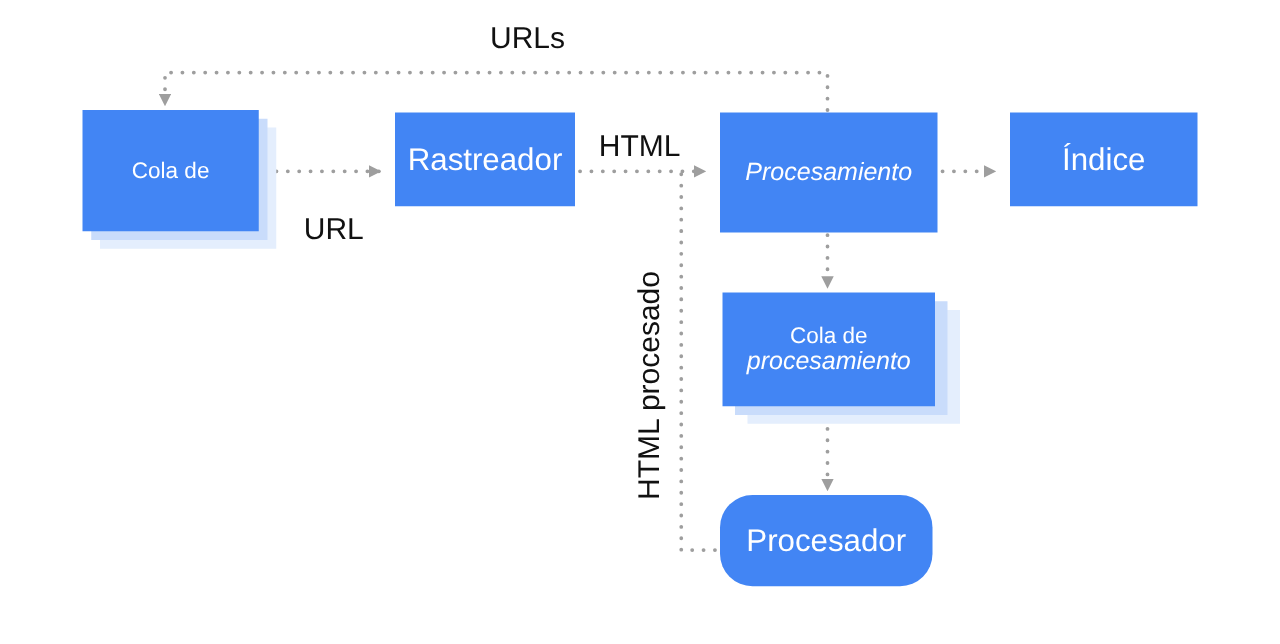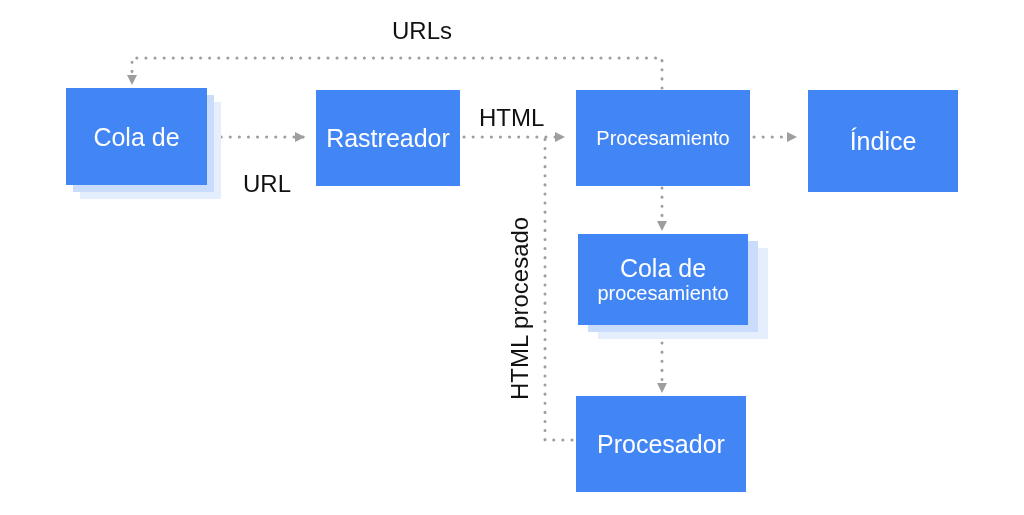--- a/index.html
+++ b/index.html
@@ -38,22 +38,22 @@
     line-height: 1.12;
     z-index: 3;
   }
   .shadow-mid, .shadow-far {
     position: absolute;
     z-index: 1;
   }
   .shadow-mid { background: #c9dcfb; }
   .shadow-far { background: #e4eefd; }
 
-  .node-label-lg { font-size: 25px; }
-  .node-label-sm { font-size: 20px; }
+  .node-label-lg { font-size: 18px; }
+  .node-label-sm { font-size: 20px; font-style: italic; }
   .node-title { font-size: 25px; }
 
   .edge-label {
     position: absolute;
     color: #111111;
     font-size: 24px;
     white-space: nowrap;
     z-index: 4;
   }
   .edge-label.vertical {
@@ -90,40 +90,40 @@
 
     <path d="M 572,440 L 545,440 L 545,137" fill="none" stroke="#9E9E9E" stroke-width="3" stroke-linecap="round" stroke-dasharray="0.1 9"></path>
   </svg>
 
   <div class="shadow-far" style="left:80px; top:102px; width:141px; height:97px;"></div>
   <div class="shadow-mid" style="left:73px; top:95px; width:141px; height:97px;"></div>
   <div class="node" style="left:66px; top:88px; width:141px; height:97px;">
     <span class="node-label-lg">Cola de</span>
   </div>
 
-  <div class="node" style="left:316px; top:90px; width:144px; height:96px;">
+  <div class="node" style="left:316px; top:90px; width:144px; height:75px;">
     <span class="node-title">Rastreador</span>
   </div>
 
   <div class="node" style="left:576px; top:90px; width:174px; height:96px;">
     <span class="node-label-sm">Procesamiento</span>
   </div>
 
-  <div class="node" style="left:808px; top:90px; width:150px; height:102px;">
+  <div class="node" style="left:808px; top:90px; width:150px; height:75px;">
     <span class="node-title">Índice</span>
   </div>
 
   <div class="shadow-far" style="left:598px; top:248px; width:170px; height:91px;"></div>
   <div class="shadow-mid" style="left:588px; top:241px; width:170px; height:91px;"></div>
   <div class="node" style="left:578px; top:234px; width:170px; height:91px;">
     <span class="node-label-lg">Cola de</span>
     <span class="node-label-sm">procesamiento</span>
   </div>
 
-  <div class="node" style="left:576px; top:396px; width:170px; height:96px;">
+  <div class="node" style="left:576px; top:396px; width:170px; height:73px;border-radius:26px;">
     <span class="node-title">Procesador</span>
   </div>
 
   <div class="edge-label" style="left:392px; top:17px;">URLs</div>
 
   <div class="edge-label" style="left:243px; top:154px;margin-top:16px;">URL</div>
 
   <div class="edge-label" style="left:479px; top:104px;">HTML</div>
 
   <div class="edge-label vertical" style="left:506px; top:400px;">HTML procesado</div>

